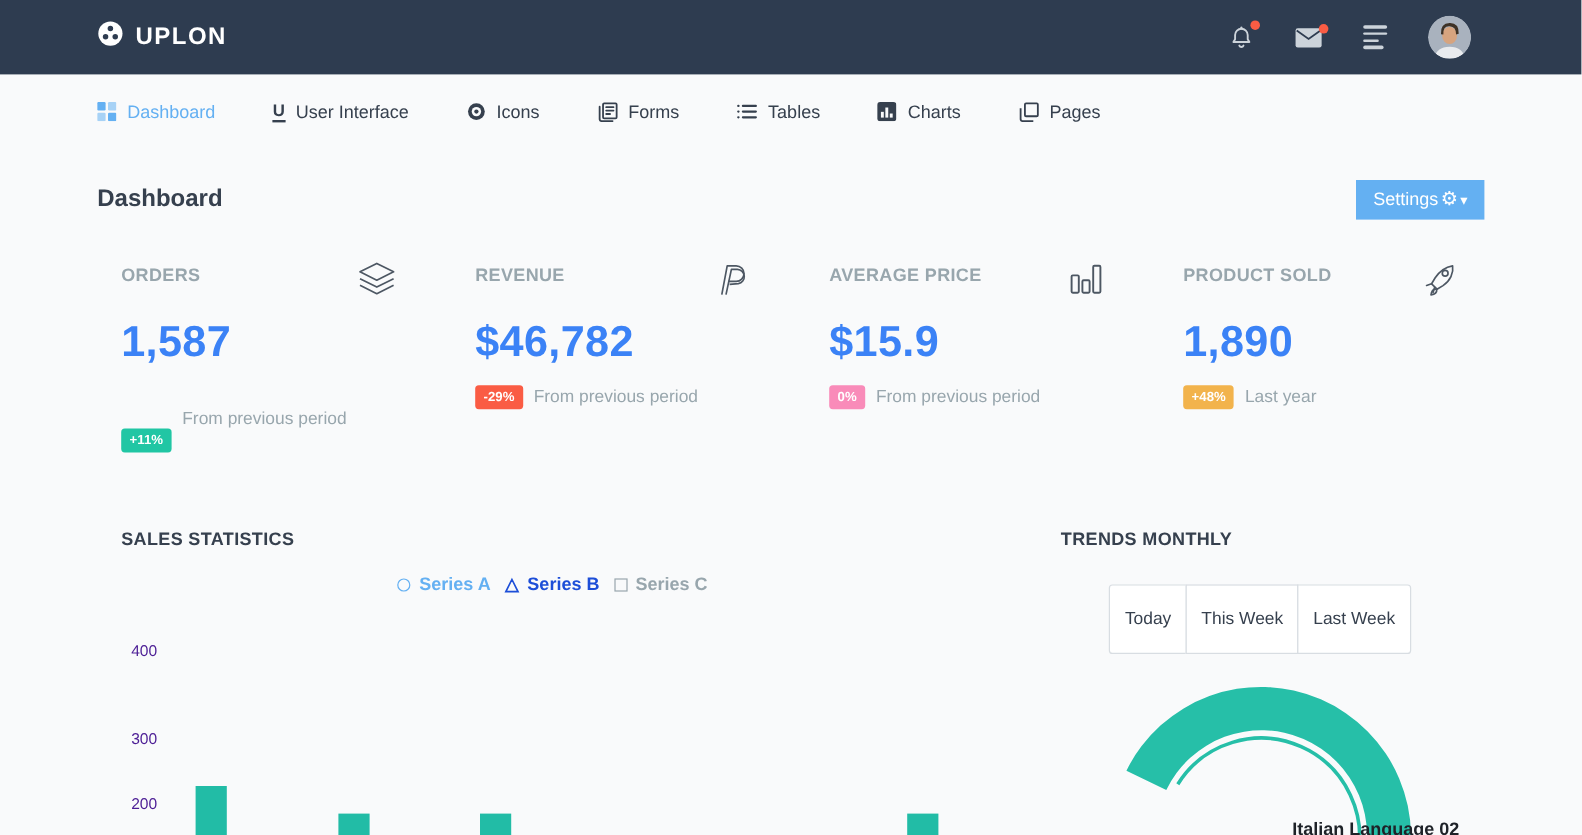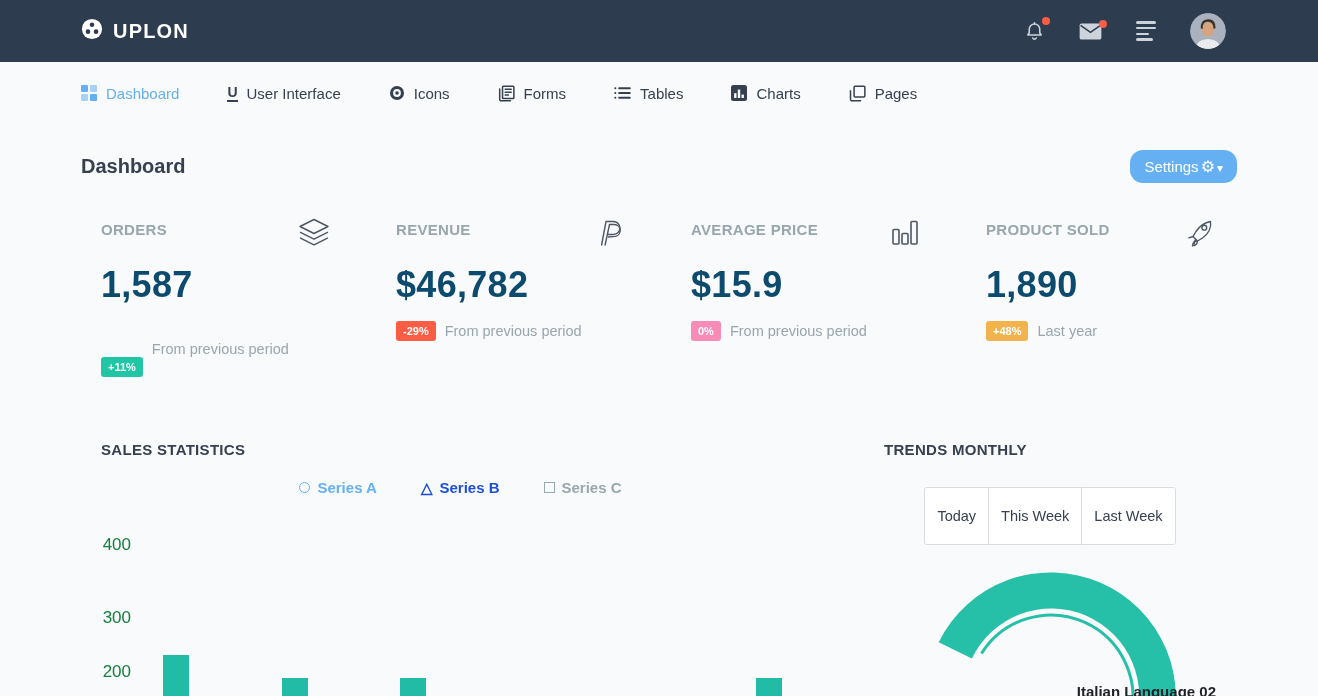--- a/index.html
+++ b/index.html
@@ -18,44 +18,44 @@
 
   
   .mainnav { height:62px; display:flex; align-items:center; gap:48px; padding-left:81px; }
   .nav-item { display:flex; align-items:center; gap:9px; font-size:15px; font-weight:500; cursor:pointer; color:#36404e; }
   .nav-item svg { display:block; }
   .icon-u { font-size:14px; font-weight:700; line-height:1; border-bottom:2px solid currentColor; padding-bottom:1px; }
 
   
   .page-head { display:flex; align-items:center; padding:26px 81px 0 81px; }
   .page-title { font-size:20px; font-weight:600; color:#36404e; }
-  .settings-btn { margin-left:auto; border:none; color:#fff; border-radius:13px; padding:8px 14px; font-size:15px; font-family:inherit; display:flex; align-items:center; gap:2px; cursor:pointer; }
+  .settings-btn { margin-left:auto; border:none; color:#fff; border-radius:0; padding:8px 14px; font-size:15px; font-family:inherit; display:flex; align-items:center; gap:2px; cursor:pointer; }
   .gear-icon::before { content:"\2699"; font-size:16px; line-height:1; }
   .caret-icon::before { content:"\25BE"; font-size:12px; line-height:1; }
 
   
   .stats { display:grid; grid-template-columns:repeat(4,1fr); gap:64px; margin:38px 101px 0 101px; }
   .stat-head { display:flex; justify-content:space-between; align-items:flex-start; }
   .stat-title { font-size:15px; font-weight:600; color:#98a6ad; letter-spacing:.3px; }
   .stat-icon { color:#4d5763; margin-top:-6px; line-height:0; }
-  .stat-value { margin-top:13px; font-size:36px; font-weight:600; color:#0c4a6e; letter-spacing:.3px; }
+  .stat-value { margin-top:13px; font-size:36px; font-weight:600; color:#3b82f6; letter-spacing:.3px; }
   .stat-foot { margin-top:15px; display:flex; align-items:center; gap:9px; font-size:14.5px; color:#98a6ad; }
   .badge { color:#fff; font-size:11px; font-weight:700; padding:3.5px 7px; border-radius:3px; line-height:1.2; }
 
   
   .charts { display:flex; margin:64px 78px 0 101px; }
   .sec-title { font-size:15px; font-weight:700; color:#36404e; letter-spacing:.3px; }
   .sales-col { width:739px; }
-  .legend { display:flex; justify-content:center; gap:44px; margin-top:21px; padding-right:20px; font-size:15px; font-weight:600; }
+  .legend { display:flex; justify-content:center; gap:12px; margin-top:21px; padding-right:20px; font-size:15px; font-weight:600; }
   .legend-item { display:flex; align-items:center; gap:7px; cursor:pointer; }
   .m-circle { width:11px; height:11px; border:1.5px solid; border-radius:50%; }
   .m-square { width:11px; height:11px; border:1.5px solid; }
   .m-tri::before { content:"\25B3"; font-size:15px; line-height:1; }
   #sales-chart { position:relative; margin-top:20px; height:226px; }
-  .ytick { position:absolute; left:0; width:30px; text-align:right; font-size:17px; color:#15803d; }
+  .ytick { position:absolute; left:0; width:30px; text-align:right; font-size:13px; color:#4c1d95; }
   .bar { position:absolute; width:26px; }
 
   .trends-col { margin-left:44px; flex:1; }
   .btn-group { display:flex; justify-content:center; padding-right:24px; margin-top:29px; }
   .tbtn { background:#fff; border:1px solid #d8dde2; padding:20px 12px; font-size:14.5px; color:#36404e; font-family:inherit; margin-left:-1px; cursor:pointer; }
   .tbtn:first-child { border-radius:3px 0 0 3px; margin-left:0; }
   .tbtn:last-child { border-radius:0 3px 3px 0; }
   #donut-wrap { position:relative; height:228px; }
   #donut-wrap svg { position:absolute; left:0; top:0; }
   .donut-center { position:absolute; left:0; right:24px; top:138px; text-align:right; }

